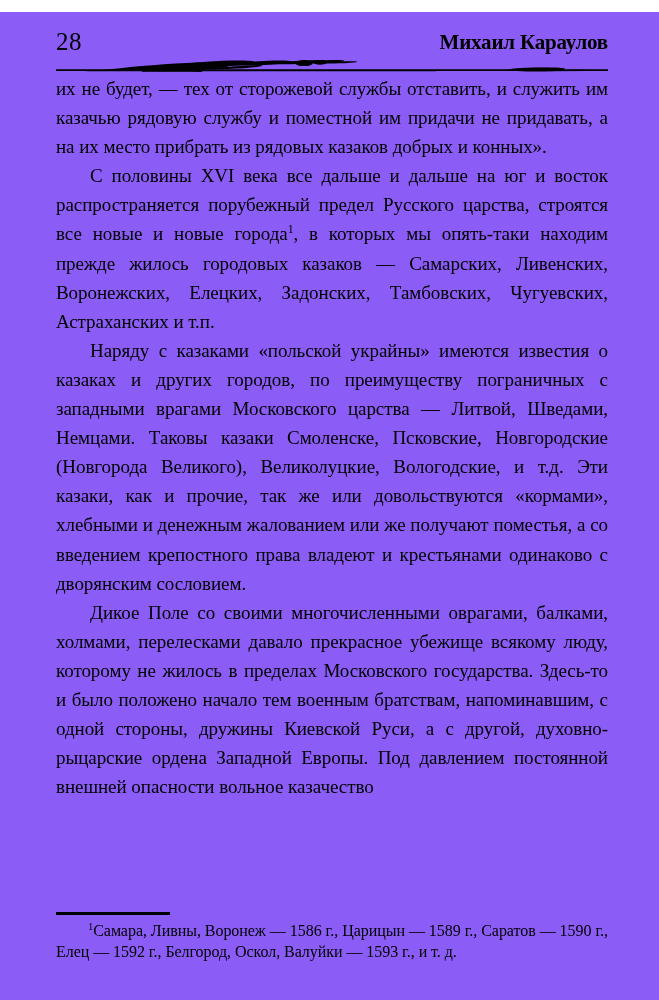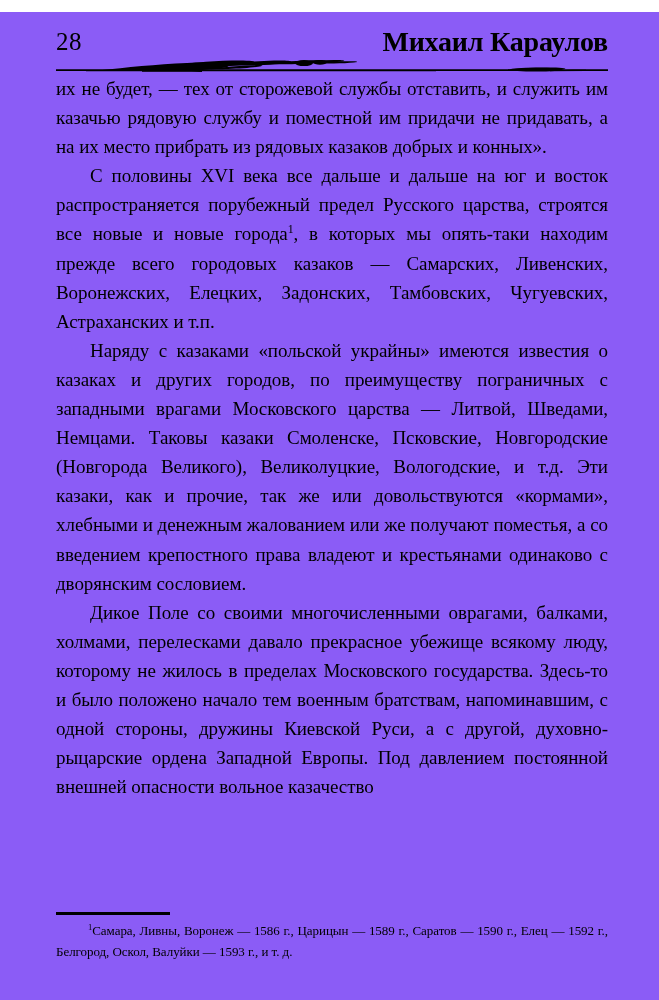--- a/index.html
+++ b/index.html
@@ -39,21 +39,21 @@
     line-height: 28px;
     letter-spacing: 0.5px;
     color: #000;
   }
   .running-head {
     position: absolute;
     right: 0;
     top: 1px;
     font-family: "Liberation Serif", "DejaVu Serif", serif;
     font-weight: bold;
-    font-size: 28px;
+    font-size: 21px;
     line-height: 26px;
     letter-spacing: -0.2px;
     white-space: nowrap;
     color: #000;
   }
   .header-rule {
     position: absolute;
     left: 0;
     top: 32px;
     width: 552px;
@@ -94,21 +94,21 @@
     width: 552px;
   }
   .footnote-rule {
     width: 114px;
     height: 0;
     border-top: 3px solid #000;
     margin: 0 0 5px 0;
   }
   .footnote-text {
     margin: 0;
-    font-size: 13px;
+    font-size: 16px;
     line-height: 21px;
     text-align: justify;
     text-indent: 32px;
     letter-spacing: -0.05px;
   }
   .footnote-text sup {
     font-size: 0.66em;
     line-height: 0;
     vertical-align: 0.6em;
   }
@@ -138,21 +138,21 @@
         <path fill="#000000" d="M452 9.4 C468 7.9 486 7.1 500 7.6 C510 8.0 512 8.9 506 9.7 C498 10.8 474 11.1 452 10.6 Z"></path>
         <ellipse cx="480" cy="9.6" rx="26" ry="2.0" fill="#000000"></ellipse>
         <path fill="#000000" d="M494 10.4 C506 10.0 520 9.6 530 9.8 L530 10.9 L494 11.2 Z"></path>
       </svg>
     </div>
   </div>
 
   <div class="body-text">
     <p class="para first">их не будет, — тех от сторожевой службы отставить, и служить им казачью рядовую службу и поместной им придачи не придавать, а на их место прибрать из рядовых казаков добрых и конных».</p>
     <p class="para">
-      <span>С половины XVI века все дальше и дальше на юг и восток распространяется порубежный предел Русского царства, строятся все новые и новые города</span><sup>1</sup><span>, в которых мы опять-таки находим прежде всего городовых казаков — Самарских, Ливенских, Воронежских, Елецких, Задонских, Тамбовских, Чугуевских, Астраханских и т.п.</span>
+      <span>С половины XVI века все дальше и дальше на юг и восток распространяется порубежный предел Русского царства, строятся все новые и новые города</span><sup>1</sup><span>, в которых мы опять-таки находим прежде жилось городовых казаков — Самарских, Ливенских, Воронежских, Елецких, Задонских, Тамбовских, Чугуевских, Астраханских и т.п.</span>
     </p>
     <p class="para">Наряду с казаками «польской украйны» имеются известия о казаках и других городов, по преимуществу пограничных с западными врагами Московского царства — Литвой, Шведами, Немцами. Таковы казаки Смоленске, Псковские, Новгородские (Новгорода Великого), Великолуцкие, Вологодские, и т.д. Эти казаки, как и прочие, так же или довольствуются «кормами», хлебными и денежным жалованием или же получают поместья, а со введением крепостного права владеют и крестьянами одинаково с дворянским сословием.</p>
     <p class="para">Дикое Поле со своими многочисленными оврагами, балками, холмами, перелесками давало прекрасное убежище всякому люду, которому не жилось в пределах Московского государства. Здесь-то и было положено начало тем военным братствам, напоминавшим, с одной стороны, дружины Киевской Руси, а с другой, духовно-рыцарские ордена Западной Европы. Под давлением постоянной внешней опасности вольное казачество</p>
   </div>
 
   <div class="footnote">
     <div class="footnote-rule"></div>
     <p class="footnote-text"><sup>1</sup><span>Самара, Ливны, Воронеж — 1586 г., Царицын — 1589 г., Саратов — 1590 г., Елец — 1592 г., Белгород, Оскол, Валуйки — 1593 г., и т. д.</span></p>
   </div>
 

